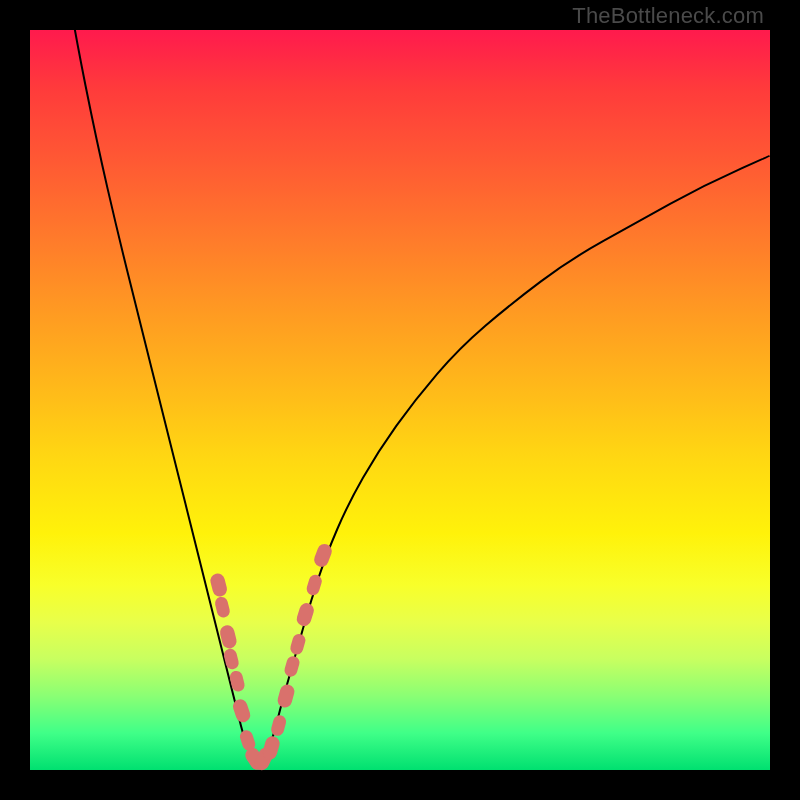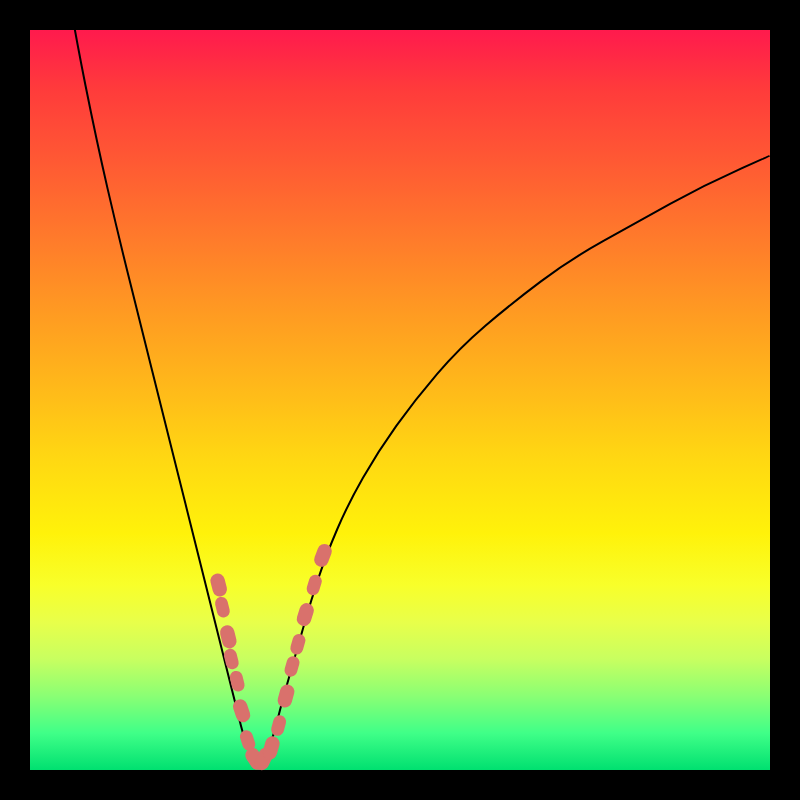--- a/index.html
+++ b/index.html
@@ -89,13 +89,14 @@
           <rect x="238.2" y="689.2" width="20.8" height="12.8" rx="6.4" ry="6.4" class="marker" transform="rotate(-74.7 248.6 695.6)"></rect>
           <rect x="244.3" y="658.8" width="23.4" height="14.4" rx="7.2" ry="7.2" class="marker" transform="rotate(-74.7 256.0 666.0)"></rect>
           <rect x="251.6" y="630.0" width="20.8" height="12.8" rx="6.4" ry="6.4" class="marker" transform="rotate(-74.1 262.0 636.4)"></rect>
           <rect x="257.5" y="607.8" width="20.8" height="12.8" rx="6.4" ry="6.4" class="marker" transform="rotate(-74.1 267.9 614.2)"></rect>
           <rect x="263.6" y="577.4" width="23.4" height="14.4" rx="7.2" ry="7.2" class="marker" transform="rotate(-72.9 275.3 584.6)"></rect>
           <rect x="273.8" y="548.6" width="20.8" height="12.8" rx="6.4" ry="6.4" class="marker" transform="rotate(-72.9 284.2 555.0)"></rect>
           <rect x="281.3" y="518.2" width="23.4" height="14.4" rx="7.2" ry="7.2" class="marker" transform="rotate(-69.0 293.0 525.4)"></rect>
         </g>
     </svg>
   </div>
+  <div class="watermark">TheBottleneck.com</div>
 </div>
 
 </body></html>

